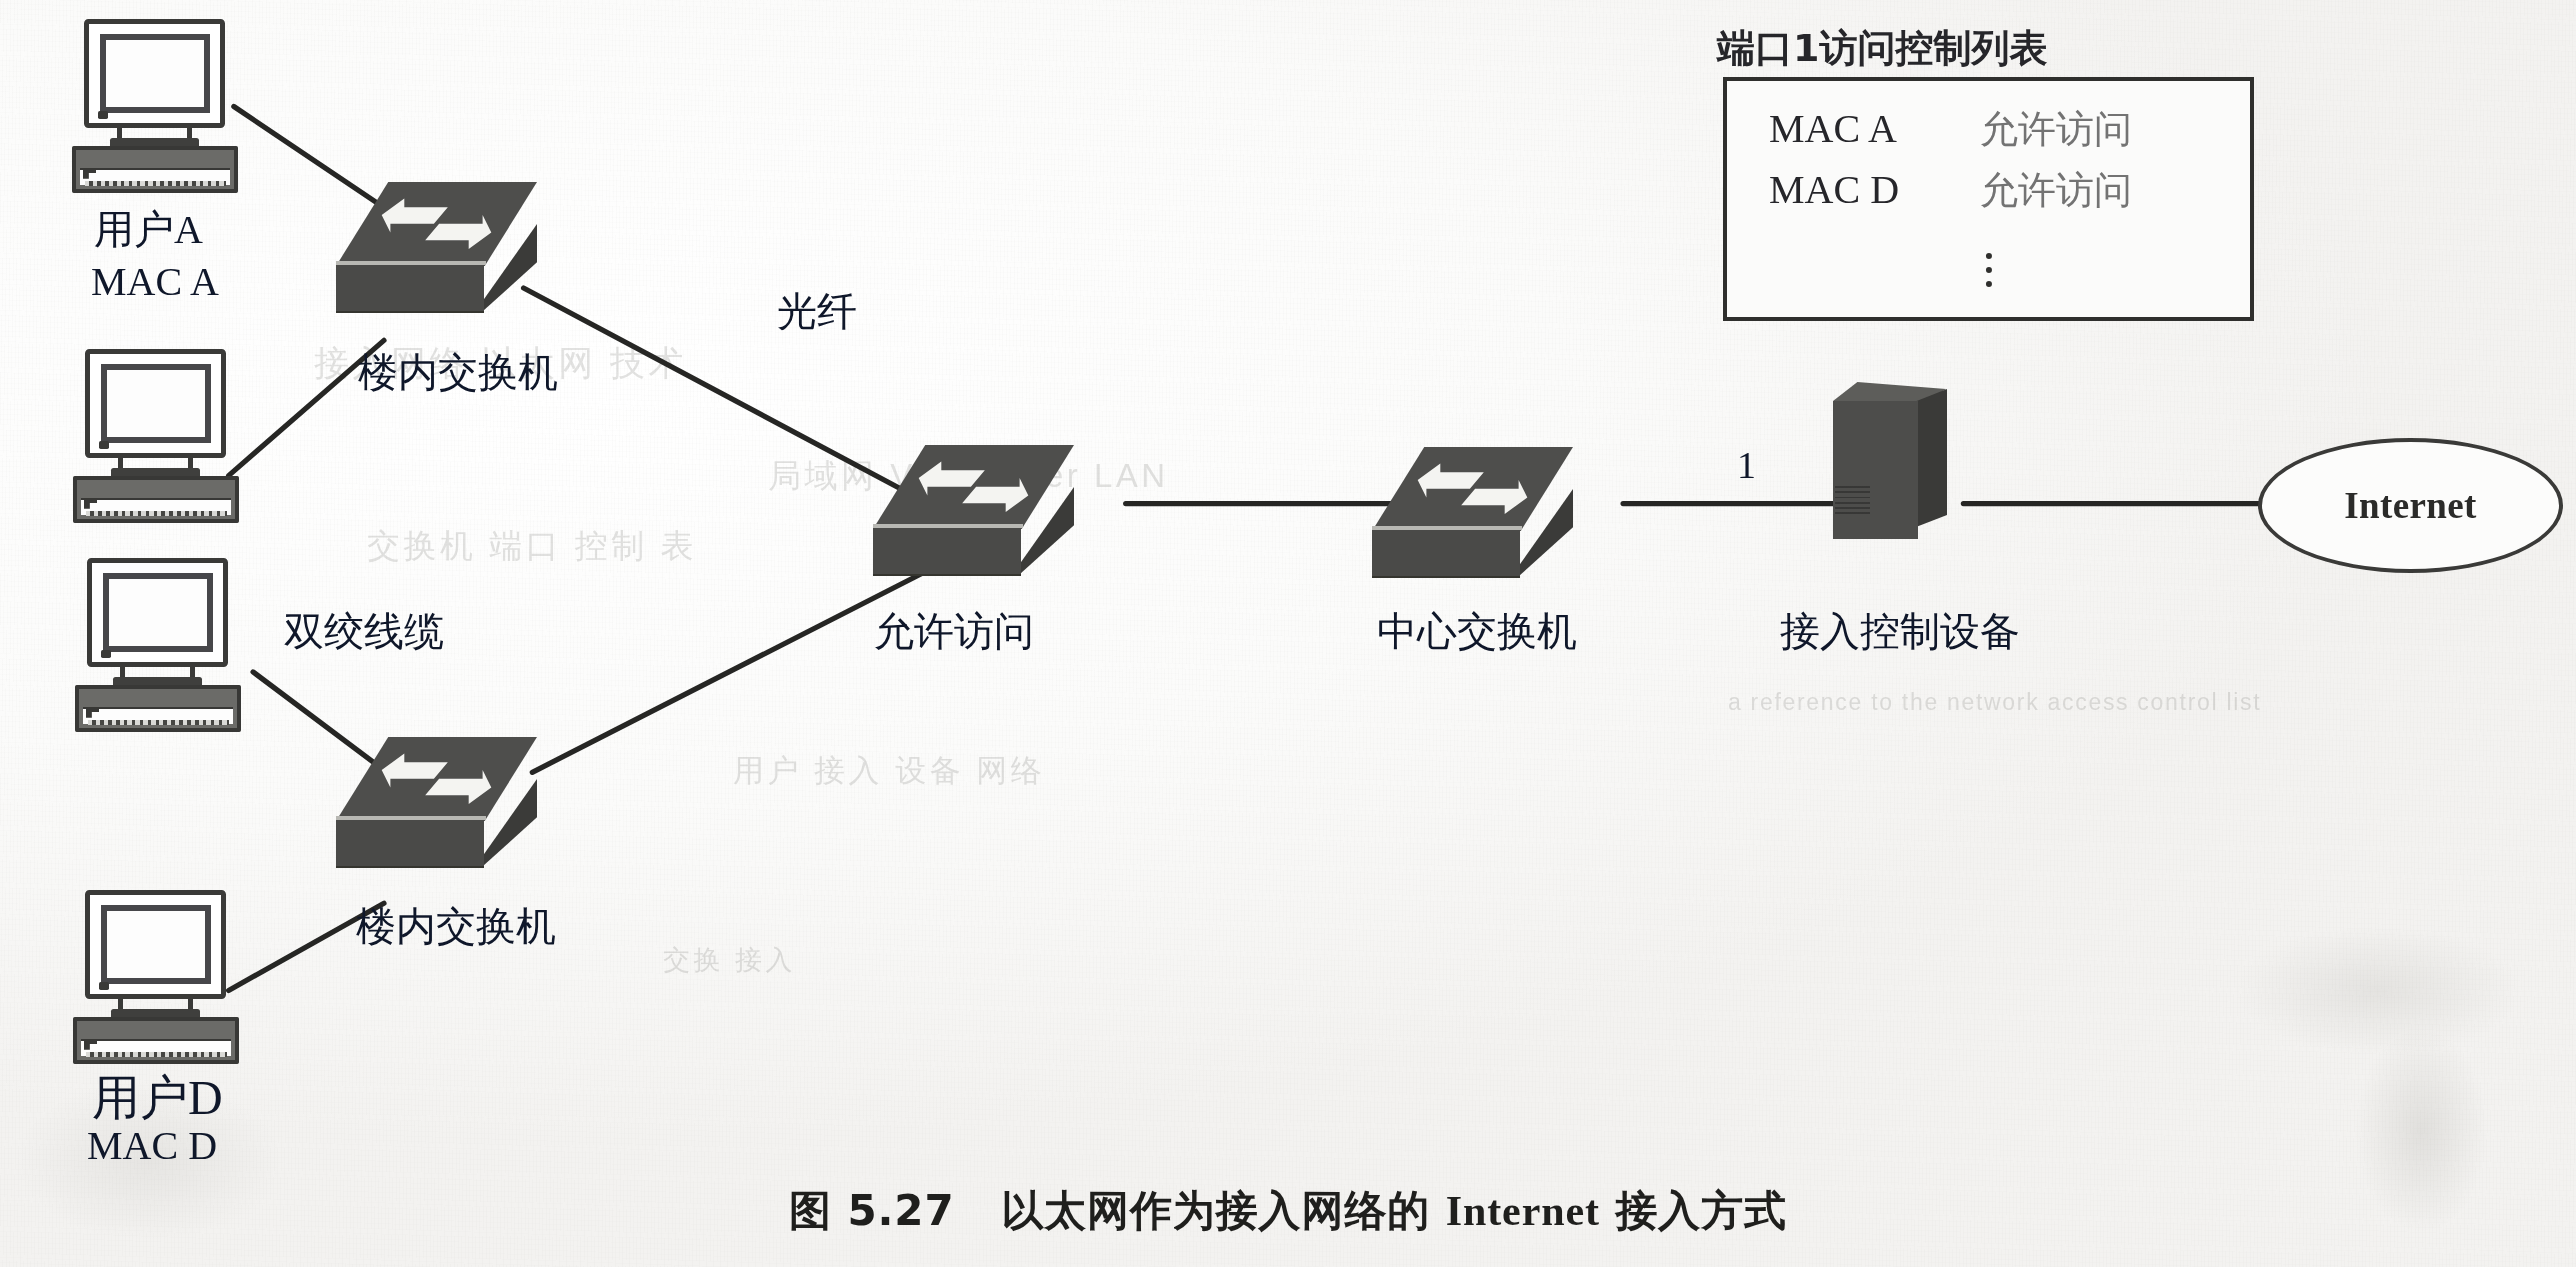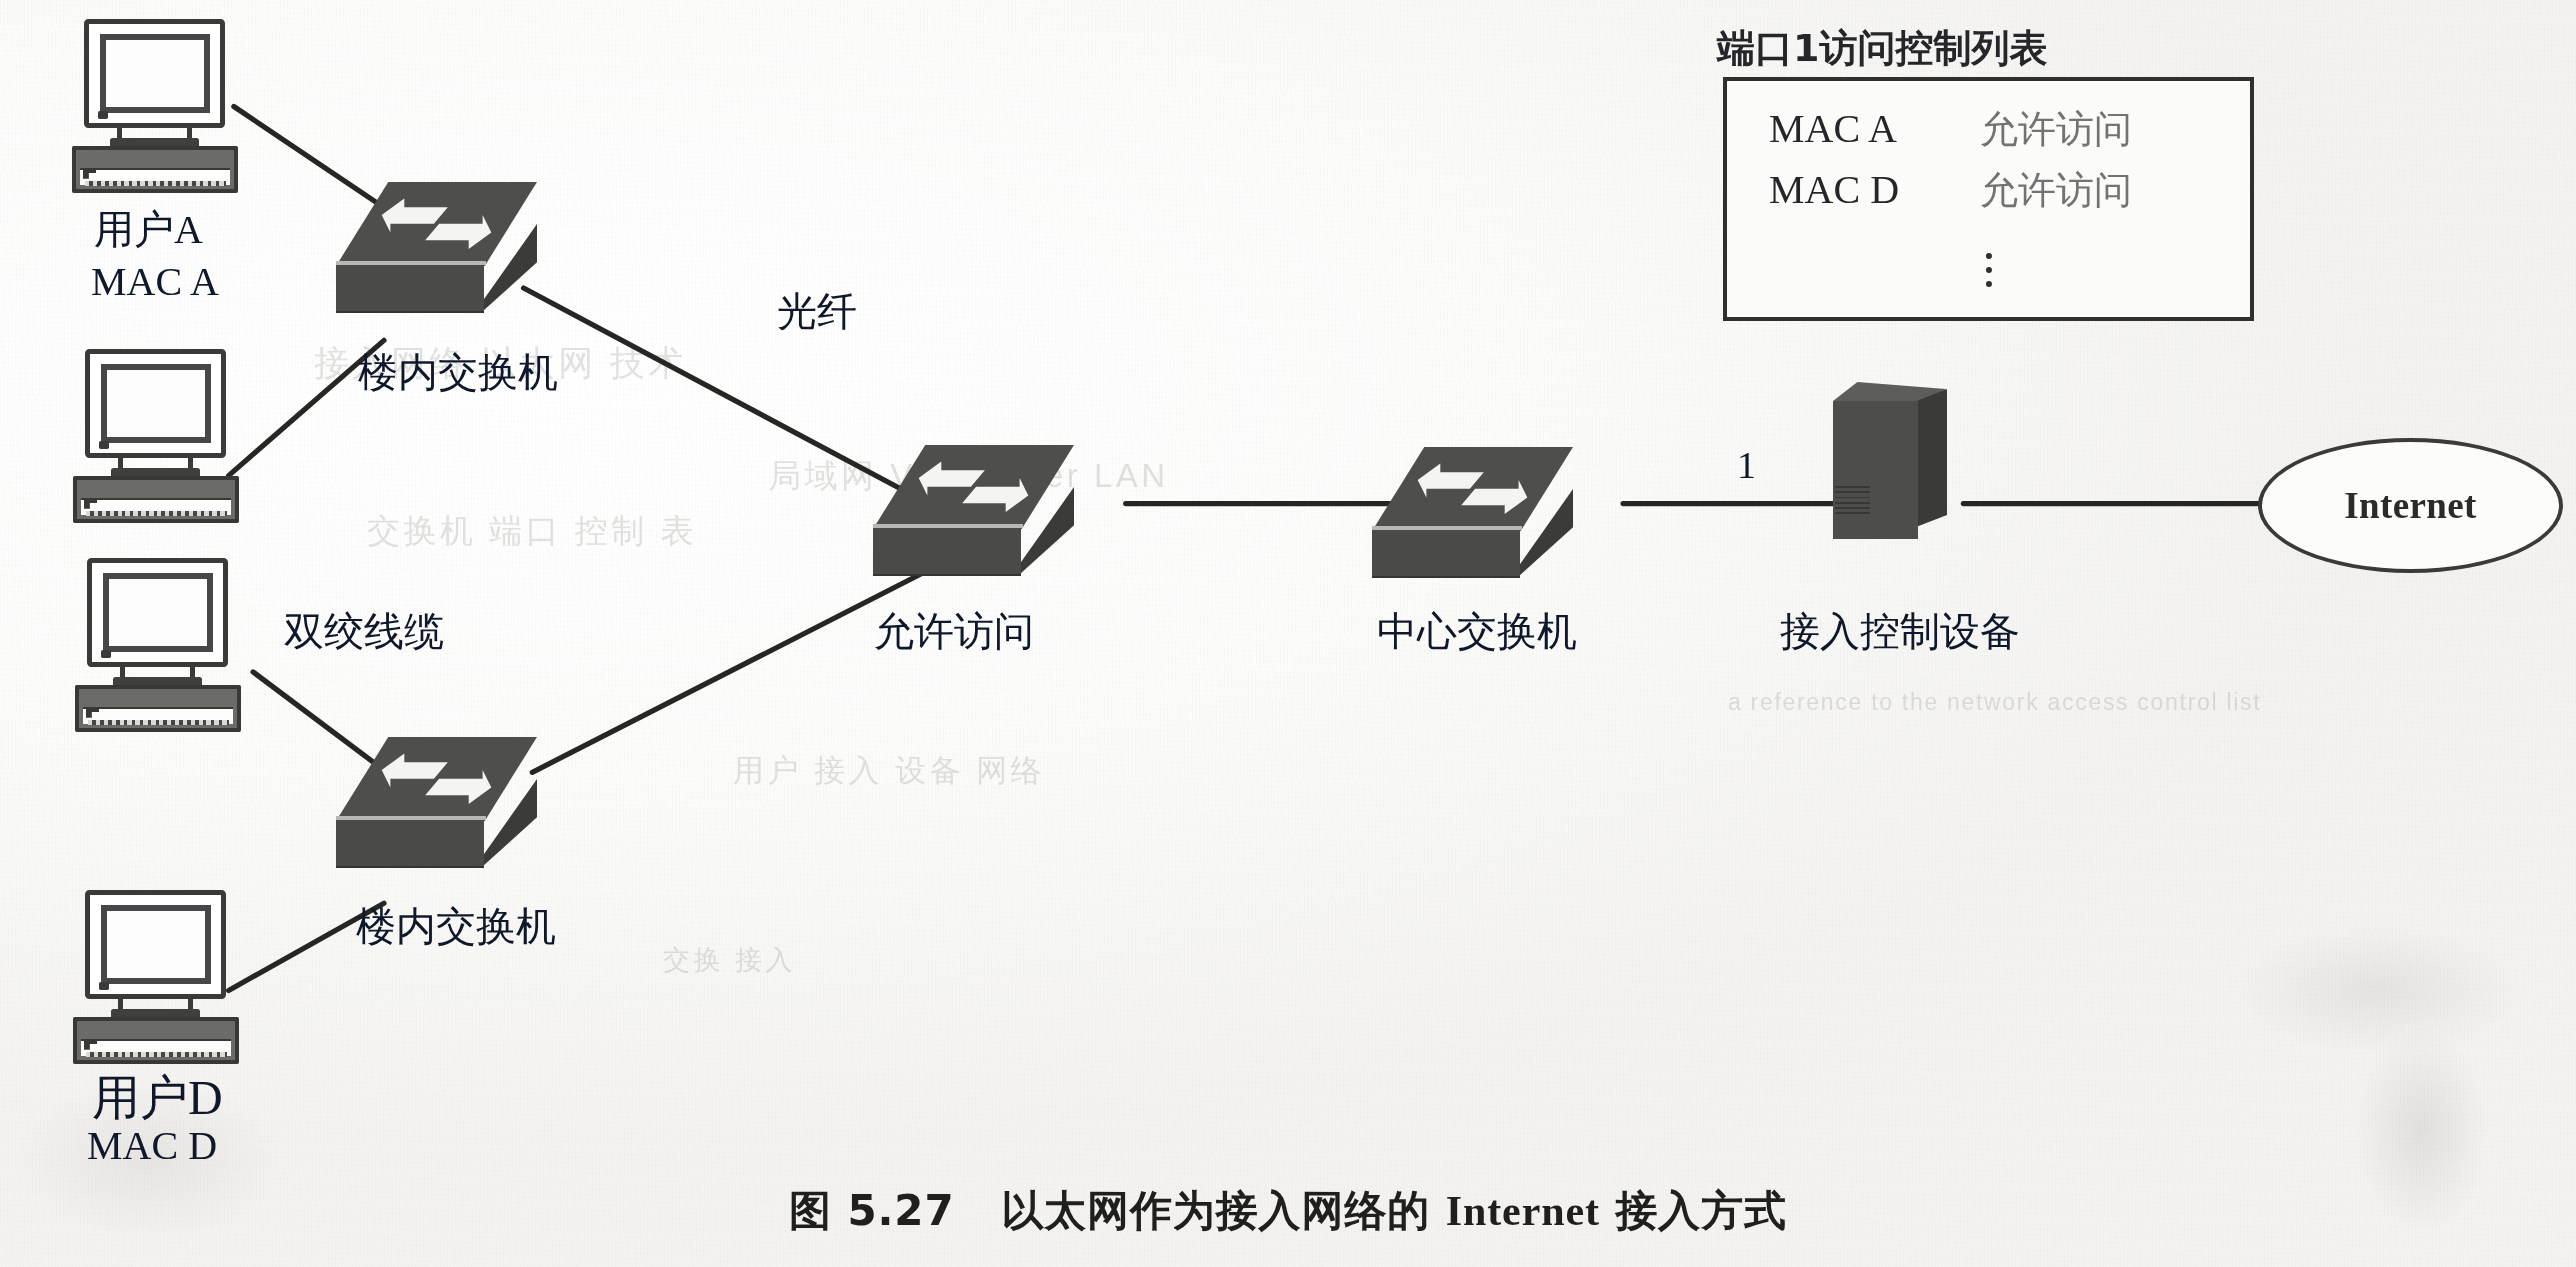--- a/index.html
+++ b/index.html
@@ -262,21 +262,21 @@
   }
 </style>
 </head>
 <body>
 
 <div id="paper"></div>
 <div id="grain"></div>
 
 <div class="bleed" style="left:314px; top:340px; font-size:35px;">接入网络 以太网 技术</div>
 <div class="bleed" style="left:768px; top:454px; font-size:33px;">局域网 VLAN over LAN</div>
-<div class="bleed" style="left:367px; top:509px; font-size:33px;">交换机 端口 控制 表</div>
+<div class="bleed" style="left:367px; top:524px; font-size:33px;">交换机 端口 控制 表</div>
 <div class="bleed" style="left:733px; top:750px; font-size:31px;">用户 接入 设备 网络</div>
 <div class="bleed" style="left:663px; top:942px; font-size:27px;">交换 接入</div>
 <div class="bleed" style="left:1684px; top:689px; font-size:23px; letter-spacing:1.7px;margin-left:44px;">a reference to the network access control list</div>
 <div class="smudge" style="left:2234px; top:925px; width:288px; height:131px; background:radial-gradient(ellipse at center, rgba(150,148,142,.16), transparent 70%);"></div>
 <div class="smudge" style="left:2356px; top:1030px; width:131px; height:201px; background:radial-gradient(ellipse at center, rgba(150,148,142,.20), transparent 72%);"></div>
 <div class="smudge" style="left:17.5px; top:1082px; width:262px; height:157px; background:radial-gradient(ellipse at center, rgba(150,148,142,.14), transparent 72%);"></div>
 
 <svg class="links" viewBox="0 0 2952 1453">
   <g stroke="#262624" stroke-width="6" fill="none" stroke-linecap="round">
 

